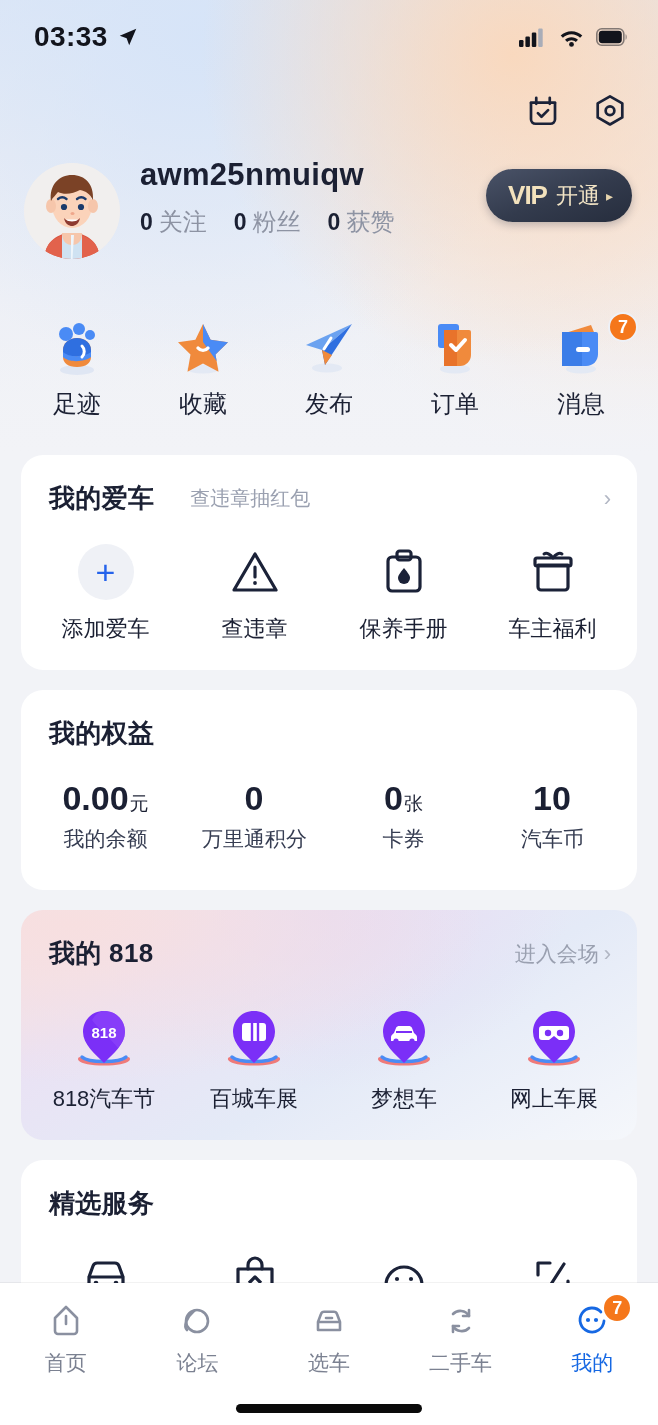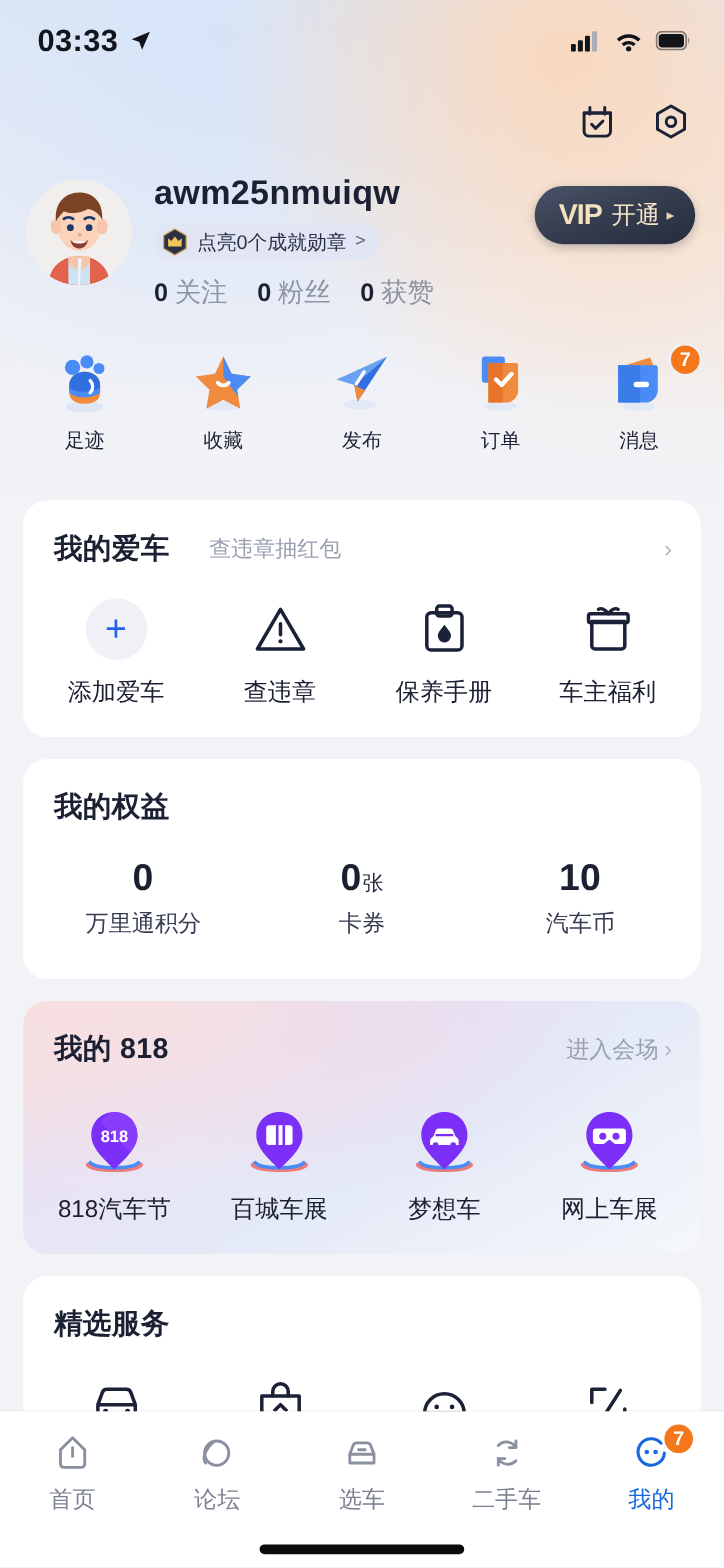--- a/index.html
+++ b/index.html
@@ -98,21 +98,21 @@
   
   .quick-row {
     position: absolute; top: 318px; left: 0; right: 0;
     display: flex; z-index: 5; padding: 0 14px;
   }
   .quick-item {
     flex: 1 1 0; display: flex; flex-direction: column;
     align-items: center; gap: 10px; cursor: pointer; position: relative;
   }
   .quick-ico { width: 62px; height: 60px; position: relative; }
-  .quick-lbl { font-size: 18px; color: #1b2033; }
+  .quick-lbl { font-size: 24px; color: #1b2033; }
   .q-badge {
     position: absolute; top: -6px; right: 6px;
     min-width: 30px; height: 30px; border-radius: 15px;
     background: #f5771b; color: #fff; font-size: 18px; font-weight: 600;
     display: flex; align-items: center; justify-content: center;
     border: 2px solid #eef1f7; padding: 0 5px;
   }
 
   
   .card {
@@ -253,28 +253,20 @@
         <ellipse cx="48.5" cy="50.5" rx="2" ry="1.6" fill="#efa78c"></ellipse>
         <path d="M40 55c2.5 4 13 4 16 0-1 6-5 8-8 8s-7-2-8-8z" fill="#8d3a31"></path>
         <path d="M41.5 56.5c3 2.5 10 2.5 13 0z" fill="#fff"></path>
         <path d="M47 72h3l-1.5 24H47z" fill="#eef5fb"></path>
         <path d="M38 72l-9 5c-5 3-8 10-9 19h18z" fill="#e2624c"></path>
         <path d="M58 72l9 5c5 3 8 10 9 19H58z" fill="#e2624c"></path>
       </svg>
     </div>
     <div class="profile-main">
       <div class="username">awm25nmuiqw</div>
-      <div class="badge-pill">
-        <svg width="26" height="26" viewBox="0 0 26 26">
-          <path d="M13 1.2l10.2 5.9v11.8L13 24.8 2.8 18.9V7.1L13 1.2z" fill="#2b3044" stroke="#c8a44e" stroke-width="1.2"></path>
-          <path d="M6.8 9.6l2.9 2.6 3.3-4.2 3.3 4.2 2.9-2.6v7.6H6.8V9.6z" fill="#f1c55c"></path>
-        </svg>
-        <span class="txt">点亮0个成就勋章</span>
-        <span class="chev">&gt;</span>
-      </div>
       <div class="stats">
         <div class="stat">
           <span class="num">0</span>
           <span class="lbl">关注</span>
         </div>
         <div class="stat">
           <span class="num">0</span>
           <span class="lbl">粉丝</span>
         </div>
         <div class="stat">
@@ -410,20 +402,27 @@
       </div>
     </div>
   </div>
 
   <div class="card" id="card-benefits">
     <div class="card-head">
       <span class="card-title">我的权益</span>
     </div>
     <div class="ben-grid">
 
+      <div class="ben-item">
+        <div class="ben-val">
+          <span>0.00</span>
+          <span class="ben-unit">元</span>
+        </div>
+        <span class="ben-lbl">我的余额</span>
+      </div>
 
       <div class="ben-item">
         <div class="ben-val">
           <span>0</span>
           <span class="ben-unit"></span>
         </div>
         <span class="ben-lbl">万里通积分</span>
       </div>
 
       <div class="ben-item">

